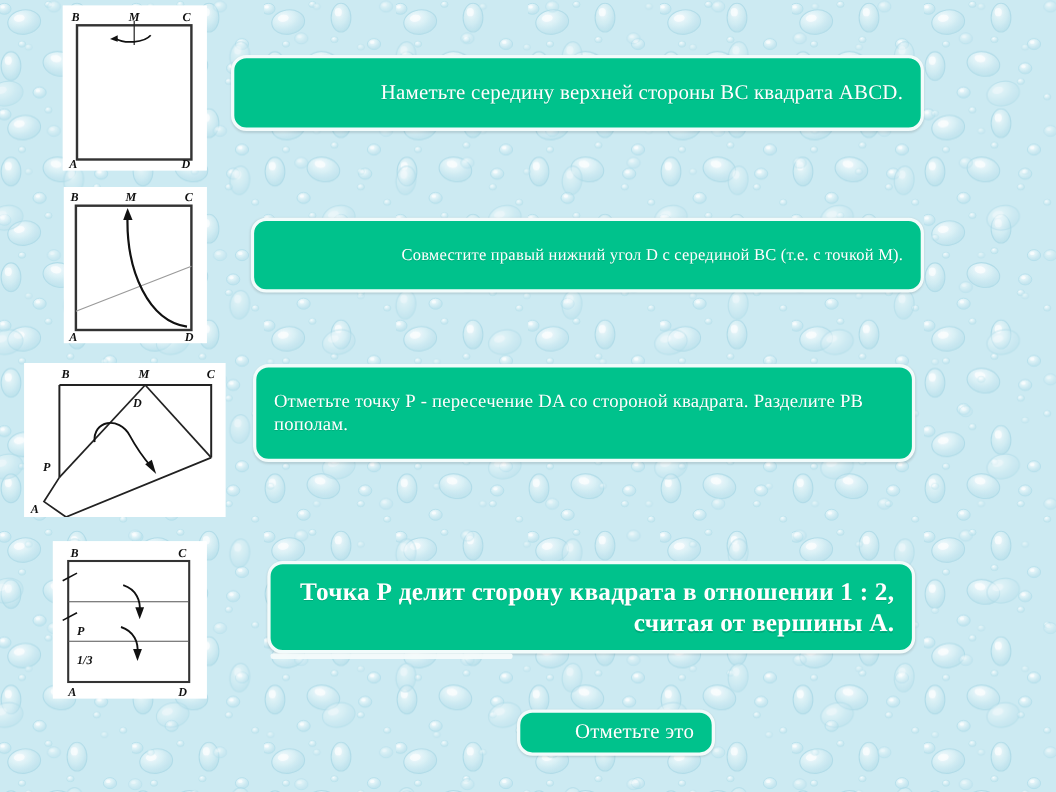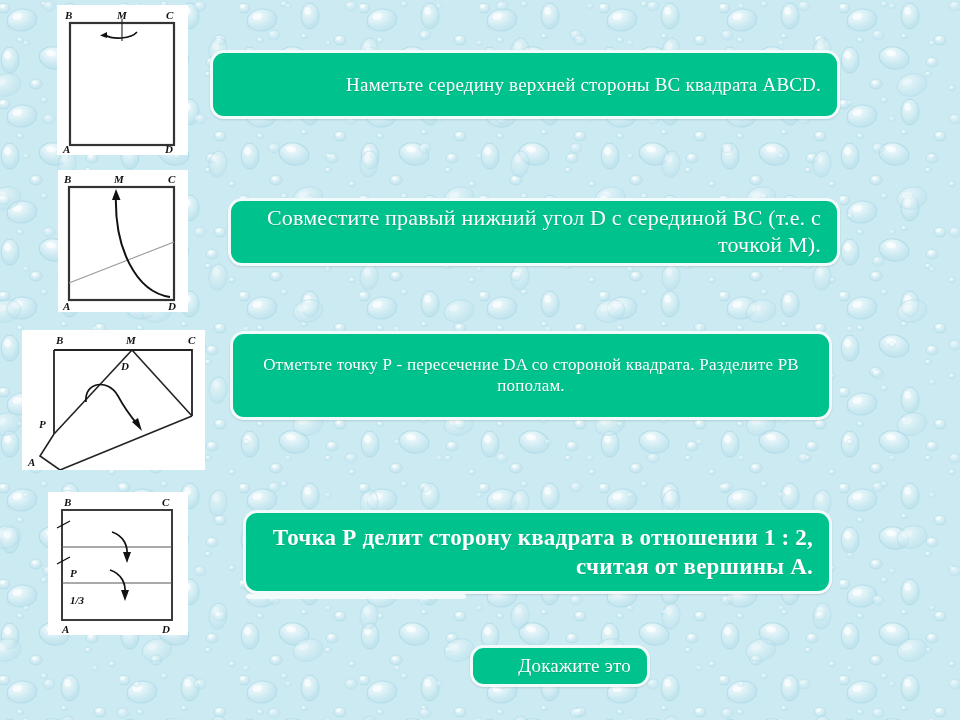--- a/index.html
+++ b/index.html
@@ -32,24 +32,24 @@
     box-shadow:0 1px 2px rgba(0,0,0,.12);
   }
   .callout .txt{
     width:100%;
     padding:0 16px;
     line-height:1.22;
     letter-spacing:.2px;
     text-shadow:0 1px 0 rgba(0,0,0,.12);
   }
   .center .txt{text-align:right;}
-  .left .txt{text-align:center;}
+  .left .txt{text-align:left;}
 
   #box1{left:210px;top:50px;width:630px;height:69px;font-size:19px;}
-  #box2{left:228px;top:198px;width:612px;height:68px;font-size:22px;}
+  #box2{left:228px;top:198px;width:612px;height:68px;font-size:15px;}
   #box3{left:230px;top:331px;width:602px;height:89px;font-size:17px;}
   #box4{left:243px;top:510px;width:589px;height:84px;font-size:23px;font-weight:bold;}
   #box4 .txt{line-height:1.28;}
   #box5{left:470px;top:645px;width:180px;height:42px;font-size:19px;}
 
   
   #ledge{
     position:absolute;left:246px;top:594px;width:220px;height:5px;
     background:#f4fbfb;border-radius:2px;opacity:.95;
   }
@@ -218,16 +218,16 @@
   <div class="callout left" id="box3">
     <div class="txt">Отметьте точку Р - пересечение DA со стороной квадрата. Разделите РВ пополам.</div>
   </div>
 
   <div class="callout center" id="box4">
     <div class="txt">Точка Р делит сторону квадрата в отношении 1 : 2, считая от вершины А.</div>
   </div>
   <div id="ledge"></div>
 
   <div class="callout center" id="box5">
-    <div class="txt">Докажите  это</div>
+    <div class="txt">Отметьте  это</div>
   </div>
 
 </div>
 
 </body></html>

